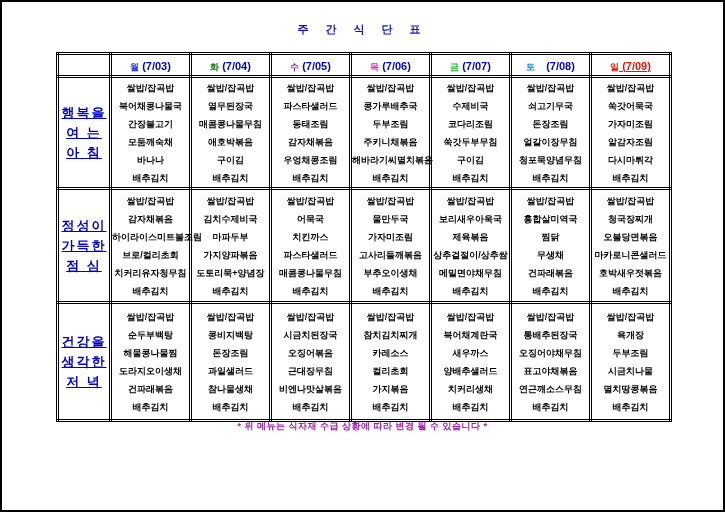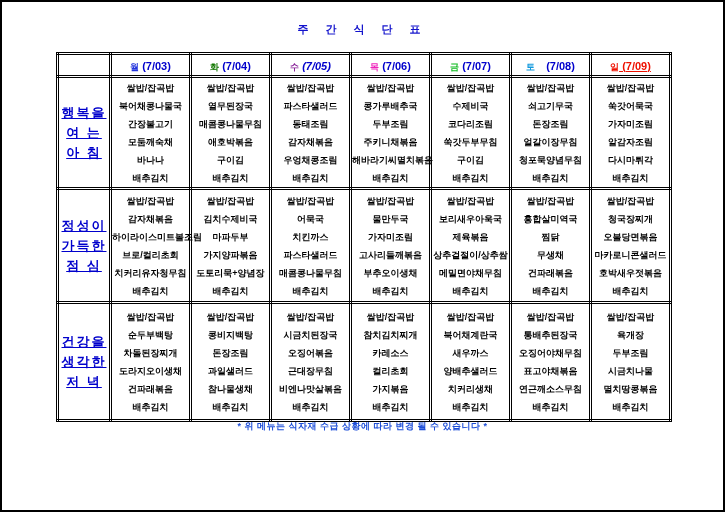--- a/index.html
+++ b/index.html
@@ -41,21 +41,21 @@
   th.rowhead div{
     color:#0000cc;font-size:13px;font-weight:bold;
     line-height:20px;letter-spacing:2px;white-space:pre;text-decoration:underline;
   }
   td .item{
     font-size:9px;font-weight:bold;color:#000;
     line-height:18px;white-space:nowrap;
   }
   .footer{
     position:absolute;left:0;top:418px;width:100%;
-    text-align:center;color:#1d4ed8;font-weight:bold;
+    text-align:center;color:#a21caf;font-weight:bold;
   }
   .footer div{font-size:9px;line-height:12px;letter-spacing:0.5px;}
 </style>
 </head>
 <body>
 
 <div class="page">
   <div class="title">주 간 식 단 표</div>
 
   <table class="menu">
@@ -67,21 +67,21 @@
         <col>
         <col>
         <col>
         <col>
     </colgroup>
     <thead>
       <tr class="header-row" id="header-row">
         <th></th>
       <th><span class="day-glyph" style="color: rgb(34, 51, 221);">월</span><span class="day-date" style="color: rgb(0, 0, 204);"> (7/03)</span></th>
           <th><span class="day-glyph" style="color: rgb(17, 119, 0);">화</span><span class="day-date" style="color: rgb(0, 0, 204);"> (7/04)</span></th>
-          <th><span class="day-glyph" style="color: rgb(136, 34, 153);">수</span><span class="day-date" style="color: rgb(0, 0, 204); font-style: italic;"> (7/05)</span></th>
+          <th><span class="day-glyph" style="color: rgb(136, 34, 153);">수</span><span class="day-date" style="color: rgb(0, 0, 204);"> (7/05)</span></th>
           <th><span class="day-glyph" style="color: rgb(238, 34, 187);">목</span><span class="day-date" style="color: rgb(0, 0, 204);"> (7/06)</span></th>
           <th><span class="day-glyph" style="color: rgb(17, 187, 34);">금</span><span class="day-date" style="color: rgb(0, 0, 204);"> (7/07)</span></th>
           <th><span class="day-glyph" style="color: rgb(17, 153, 221);">토</span><span class="day-date" style="color: rgb(0, 0, 204); padding-left: 8px;"> (7/08)</span></th>
           <th><span class="day-glyph" style="color: rgb(238, 17, 0);">일</span><span class="day-date" style="color: rgb(238, 17, 0); text-decoration: underline;"> (7/09)</span></th>
         </tr>
     </thead>
     <tbody id="menu-body">
         <tr class="breakfast">
           <th class="rowhead">
             <div>행복을</div>
@@ -210,21 +210,21 @@
         </tr>
         <tr class="dinner">
           <th class="rowhead">
             <div>건강을</div>
             <div>생각한</div>
             <div>저 녁</div>
           </th>
           <td>
             <div class="item">쌀밥/잡곡밥</div>
             <div class="item">순두부백탕</div>
-            <div class="item">차돌된장찌개</div>
+            <div class="item">해물콩나물찜</div>
             <div class="item">도라지오이생채</div>
             <div class="item">건파래볶음</div>
             <div class="item">배추김치</div>
           </td>
           <td>
             <div class="item">쌀밥/잡곡밥</div>
             <div class="item">콩비지백탕</div>
             <div class="item">돈장조림</div>
             <div class="item">과일샐러드</div>
             <div class="item">참나물생채</div>

